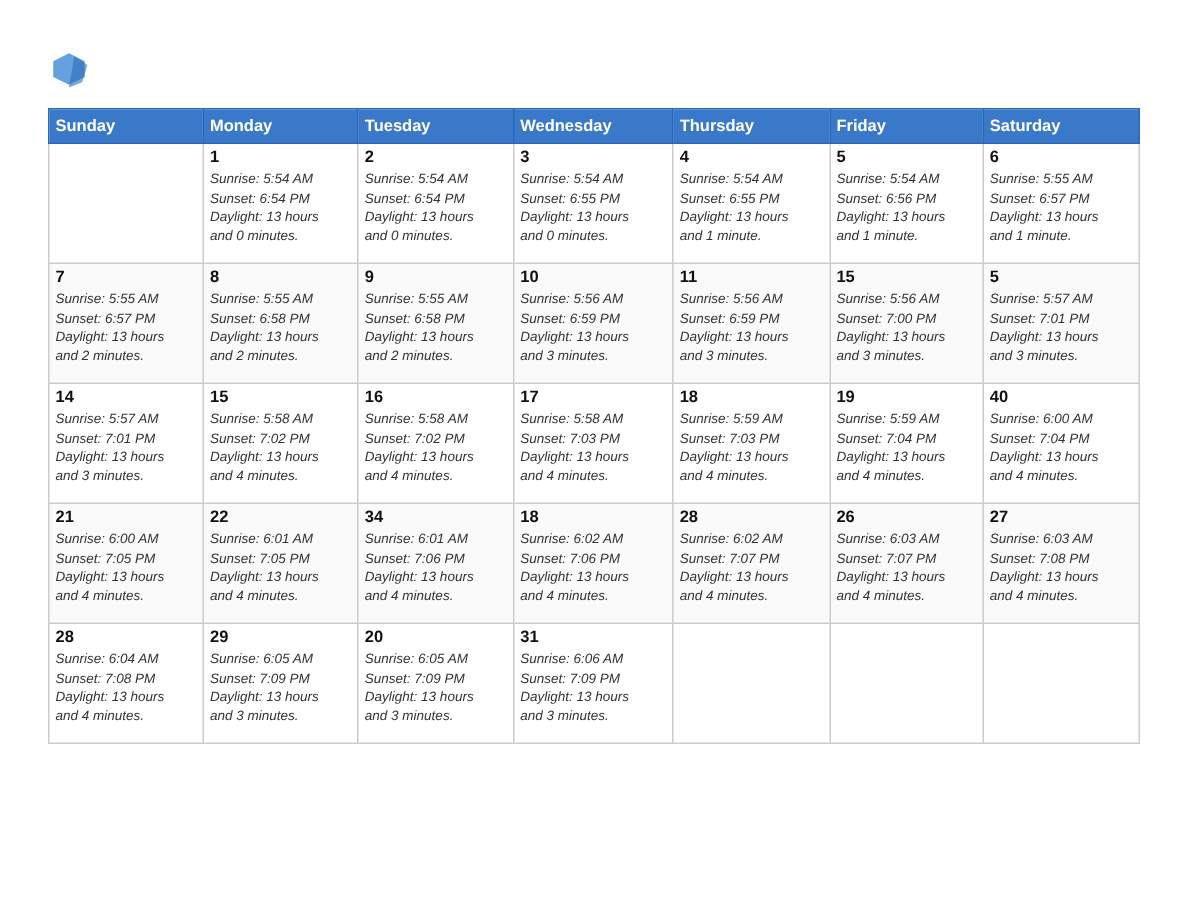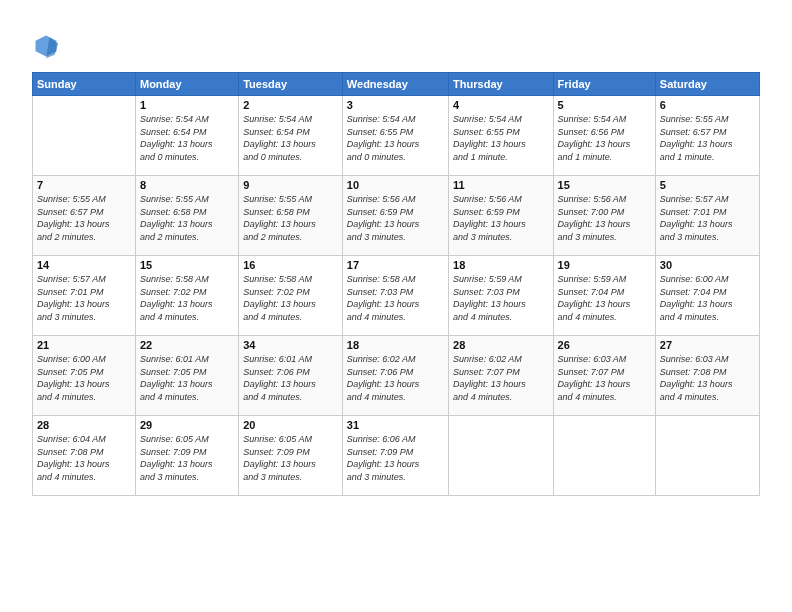--- a/index.html
+++ b/index.html
@@ -205,21 +205,21 @@
           </td>
           <td>
             <div class="day-num">18</div>
             <div class="day-info">Sunrise: 5:59 AM<br>Sunset: 7:03 PM<br>Daylight: 13 hours<br>and 4 minutes.</div>
           </td>
           <td>
             <div class="day-num">19</div>
             <div class="day-info">Sunrise: 5:59 AM<br>Sunset: 7:04 PM<br>Daylight: 13 hours<br>and 4 minutes.</div>
           </td>
           <td>
-            <div class="day-num">30</div>
+            <div class="day-num">40</div>
             <div class="day-info">Sunrise: 6:00 AM<br>Sunset: 7:04 PM<br>Daylight: 13 hours<br>and 4 minutes.</div>
           </td>
         </tr>
         <tr class="week-row">
           <td>
             <div class="day-num">21</div>
             <div class="day-info">Sunrise: 6:00 AM<br>Sunset: 7:05 PM<br>Daylight: 13 hours<br>and 4 minutes.</div>
           </td>
           <td>
             <div class="day-num">22</div>

